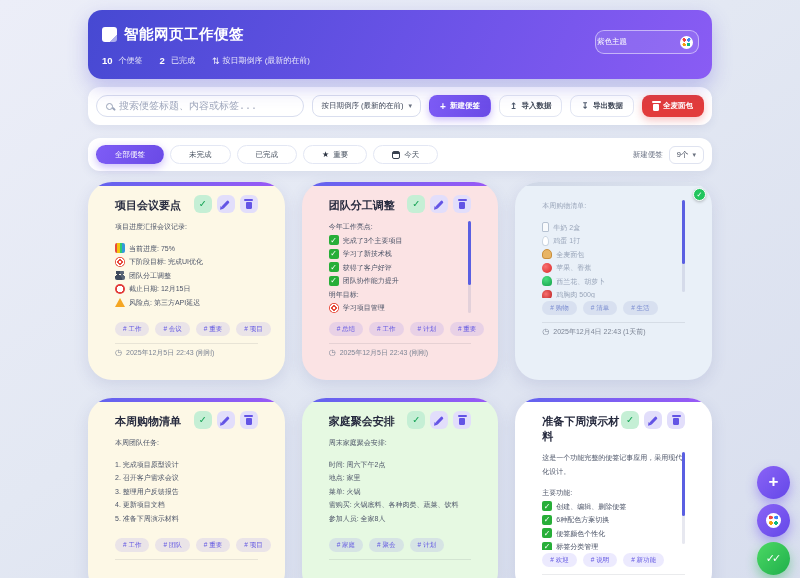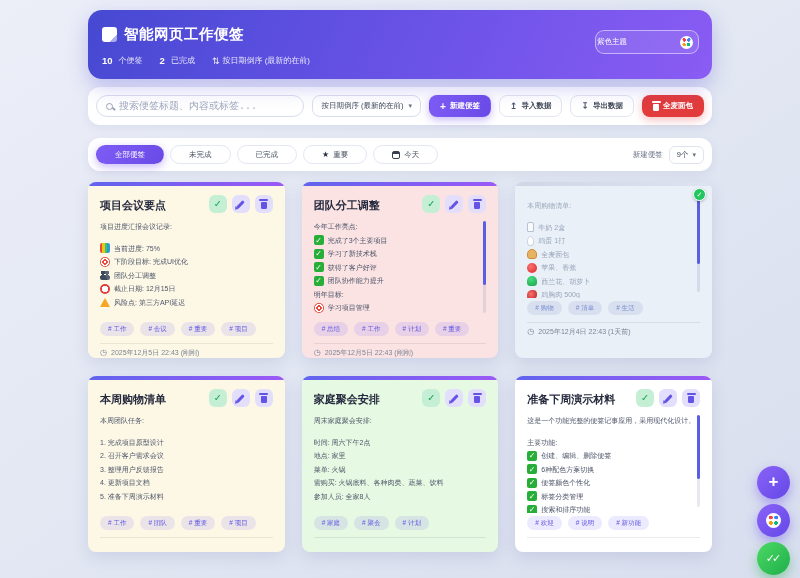--- a/index.html
+++ b/index.html
@@ -62,21 +62,21 @@
       box-shadow:0 3px 8px rgba(112,76,240,.38)}
   .star-ic{font-size:8px;color:#2b3342;line-height:1}
   .cal-ic{width:8px;height:8px;border:1px solid #39414f;border-radius:2px;flex:none;
       background:linear-gradient(#39414f 0 2.5px,transparent 2.5px)}
   .per-page{margin-left:auto;display:flex;align-items:center;gap:6px;font-size:7.5px;color:#6a7284}
   .pp-select{height:18px;border:1px solid #dfe3f0;border-radius:6px;padding:0 7px;display:flex;
       align-items:center;gap:4px;font-size:7.5px;color:#3c4456;cursor:pointer}
 
   
   .grid{margin-top:11px;display:grid;grid-template-columns:repeat(3,1fr);gap:18px 17px}
-  .card{position:relative;height:176px;border-radius:8px;padding:10px 12px;overflow:hidden;
+  .card{position:relative;height:198px;border-radius:24px;padding:10px 27px;overflow:hidden;
       box-shadow:0 5px 16px rgba(60,70,140,.13)}
   .card::before{content:"";position:absolute;top:0;left:0;right:0;height:3.5px;
       background:linear-gradient(90deg,#6064ee,#9b59f6)}
   .card.completed::before{background:linear-gradient(90deg,#cfd7e6,#dde3ef)}
   .c-cream{background:#fdf8e6}.c-pink{background:#fbe3e4}.c-muted{background:#e9f0f8}
   .c-green{background:#e6f9e2}.c-white{background:#fff}
   .card-head{display:flex;align-items:flex-start;justify-content:space-between;margin-top:3px}
   .card-title{font-size:11px;font-weight:bold;color:#262a3e;padding-top:3px}
   .completed .card-title{color:#97a3b6;text-decoration:line-through}
   .card-actions{display:flex;gap:5px}

